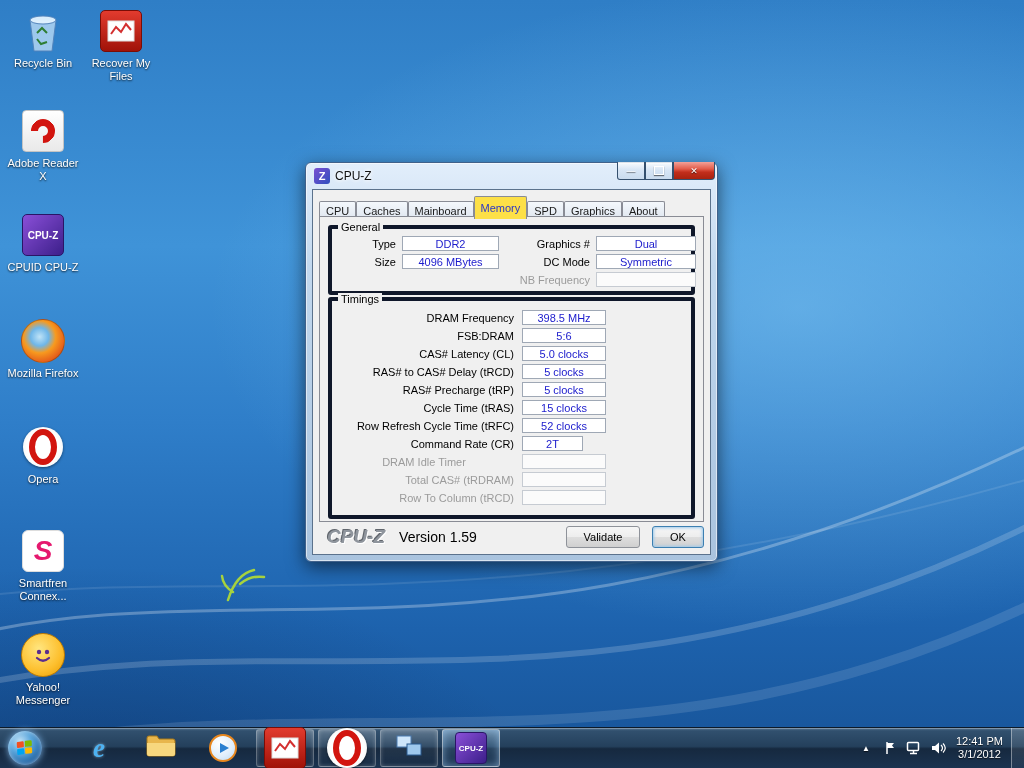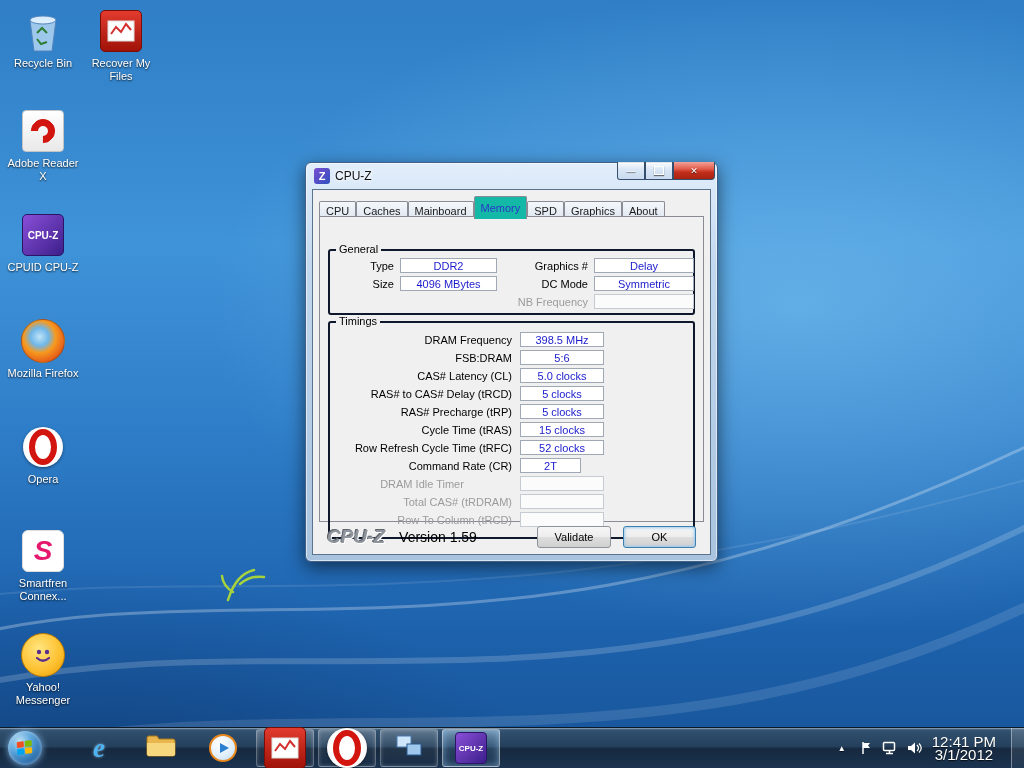--- a/index.html
+++ b/index.html
@@ -35,43 +35,43 @@
   .cap-btn.close{width:42px;border-radius:0 0 4px 0;
     background:linear-gradient(180deg,#f2a198 0%,#e35d4b 40%,#c22e1c 60%,#a8220f 100%);}
   .max-glyph{width:8px;height:7px;border:1px solid #fff;box-shadow:0 1px 1px rgba(0,0,0,.5);display:block;}
 
   .client{position:absolute;left:6px;right:6px;top:26px;bottom:6px;background:#f0f0f0;border:1px solid #5b728c;}
 
   
   .tabstrip{position:absolute;left:6px;top:6px;right:6px;height:20px;font-size:11px;white-space:nowrap;}
   .tab{display:inline-block;padding:3px 6px 2px;border:1px solid #898c95;border-bottom:none;border-radius:2px 2px 0 0;
     background:linear-gradient(#f4f8fc,#dfe6ef);position:relative;top:3px;height:12px;line-height:12px;cursor:pointer;color:#1a1a1a;}
-  .tab.active{background:#14b8a6;color:#2b36c8;top:0;height:17px;line-height:16px;z-index:3;}
+  .tab.active{background:#fde047;color:#2b36c8;top:0;height:17px;line-height:16px;z-index:3;}
   .panel{position:absolute;left:6px;top:26px;right:6px;height:304px;border:1px solid #898c95;background:#f0f0f0;}
 
   
-  .groupbox{position:absolute;left:8px;right:8px;border:2px solid #0f172a;border-radius:3px;margin-top:24px;}
+  .groupbox{position:absolute;left:8px;right:8px;border:4px solid #0f172a;border-radius:3px;}
   .gb-general{top:8px;height:62px;}
   .gb-timings{top:80px;height:214px;}
   .legend{position:absolute;top:-8px;left:6px;background:#f0f0f0;padding:0 3px;font-size:11px;color:#000;}
   .flabel{font-size:11px;line-height:15px;text-align:right;color:#000;position:absolute;}
   .flabel.dis{color:#9b9b9b;}
   .fbox{position:absolute;height:15px;border:1px solid #9fa8b5;background:#fff;font-size:11px;color:#1a1acc;
     text-align:center;line-height:14px;box-sizing:border-box;}
   .fbox.dis{background:#fbfbfb;border-color:#c6cbd2;}
 
   
   .footer{position:absolute;left:6px;right:6px;top:334px;height:26px;display:flex;align-items:center;}
   .logo{font-size:19px;font-weight:bold;font-style:italic;color:#8f959d;margin-left:8px;
     text-shadow:1px 1px 0 #fff,-1px -1px 0 #61666d;}
   .version{font-size:14px;margin-left:14px;color:#000;}
   .btn{height:22px;font-size:11px;border:1px solid #8e9299;border-radius:3px;cursor:pointer;
     background:linear-gradient(#f6f6f6,#ededed 50%,#dedede 50%,#d0d0d0);font-family:inherit;color:#000;}
   .btn.validate{width:74px;margin-left:auto;}
-  .btn.ok{width:73px;margin-left:12px;margin-right:8px;border-color:#3c7fb1;box-shadow:inset 0 0 3px 1px #9ec9ea;}
+  .btn.ok{width:52px;margin-left:12px;border-color:#3c7fb1;box-shadow:inset 0 0 3px 1px #9ec9ea;}
 
   
   .taskbar{position:absolute;left:0;right:0;bottom:0;height:40px;z-index:50;display:flex;align-items:center;
     background:linear-gradient(180deg,#5a7894 0%,#31506e 7%,#24405c 46%,#16293f 52%,#1b3350 100%);
     border-top:1px solid #0d1a28;box-shadow:inset 0 1px 0 rgba(255,255,255,.25);}
   .start-orb{width:34px;height:34px;border-radius:50%;margin-left:8px;cursor:pointer;flex:0 0 auto;
     background:radial-gradient(circle at 35% 30%,#bfe0f5 0%,#5aa6dd 35%,#1d5e9e 75%,#123f70 100%);
     box-shadow:0 0 7px rgba(140,200,255,.8), inset 0 0 5px rgba(255,255,255,.6);
     display:flex;align-items:center;justify-content:center;}
   .flag{width:16px;height:14px;display:grid;grid-template-columns:7px 7px;grid-template-rows:6px 6px;gap:1px;
@@ -83,21 +83,21 @@
     border-radius:3px;box-sizing:border-box;cursor:pointer;}
   .tb-btn.running{border:1px solid rgba(255,255,255,.3);
     background:linear-gradient(180deg,rgba(255,255,255,.22),rgba(255,255,255,.06) 50%,rgba(0,0,0,.08));
     box-shadow:inset 0 0 4px rgba(255,255,255,.25);}
   .tb-btn.active{border:1px solid rgba(255,255,255,.5);
     background:linear-gradient(180deg,rgba(190,225,255,.42),rgba(120,180,230,.2) 50%,rgba(30,60,90,.25));
     box-shadow:inset 0 0 9px rgba(170,215,255,.55);}
   .tray{margin-left:auto;display:flex;align-items:center;height:100%;}
   .tray-icon{min-width:20px;height:100%;display:flex;align-items:center;justify-content:center;cursor:pointer;padding:0 2px;}
   .hidden-arrow{color:#fff;font-size:8px;text-shadow:0 1px 1px rgba(0,0,0,.6);}
-  .clock{margin:0 15px 0 6px;text-align:center;color:#fff;font-size:15px;line-height:13px;
+  .clock{margin:0 8px 0 6px;text-align:center;color:#fff;font-size:11px;line-height:13px;
     text-shadow:0 1px 1px rgba(0,0,0,.7);cursor:default;}
   .show-desktop{width:12px;height:100%;border-left:1px solid rgba(255,255,255,.4);cursor:pointer;
     background:linear-gradient(180deg,rgba(255,255,255,.16),rgba(255,255,255,.03));}
 </style>
 </head>
 <body>
 
 <div class="wallpaper">
   <svg class="swooshes" width="1024" height="768">
     <path d="M-50 640 C 250 560, 520 700, 1060 430" stroke="rgba(255,255,255,0.28)" stroke-width="3" fill="none"></path>
@@ -200,21 +200,21 @@
   <div class="client">
     <div class="tabstrip" id="tabstrip"><span class="tab">CPU</span><span class="tab">Caches</span><span class="tab">Mainboard</span><span class="tab active">Memory</span><span class="tab">SPD</span><span class="tab">Graphics</span><span class="tab">About</span></div>
     <div class="panel">
       <div class="groupbox gb-general" id="gb-general">
         <div class="legend">General</div>
       <div class="flabel" style="left: 4px; top: 8px; width: 60px;">Type</div>
           <div class="fbox" style="left: 70px; top: 7px; width: 97px;">DDR2</div>
           <div class="flabel" style="left: 4px; top: 26px; width: 60px;">Size</div>
           <div class="fbox" style="left: 70px; top: 25px; width: 97px;">4096 MBytes</div>
           <div class="flabel" style="left: 158px; top: 8px; width: 100px;">Graphics #</div>
-          <div class="fbox" style="left: 264px; top: 7px; width: 100px;">Delay</div>
+          <div class="fbox" style="left: 264px; top: 7px; width: 100px;">Dual</div>
           <div class="flabel" style="left: 158px; top: 26px; width: 100px;">DC Mode</div>
           <div class="fbox" style="left: 264px; top: 25px; width: 100px;">Symmetric</div>
           <div class="flabel dis" style="left: 158px; top: 44px; width: 100px;">NB Frequency</div>
           <div class="fbox dis" style="left: 264px; top: 43px; width: 100px;"></div>
         </div>
       <div class="groupbox gb-timings" id="gb-timings">
         <div class="legend">Timings</div>
       <div class="flabel" style="left: 2px; top: 10px; width: 180px;">DRAM Frequency</div>
           <div class="fbox" style="left: 190px; top: 9px; width: 84px;">398.5 MHz</div>
           <div class="flabel" style="left: 2px; top: 28px; width: 180px;">FSB:DRAM</div>

